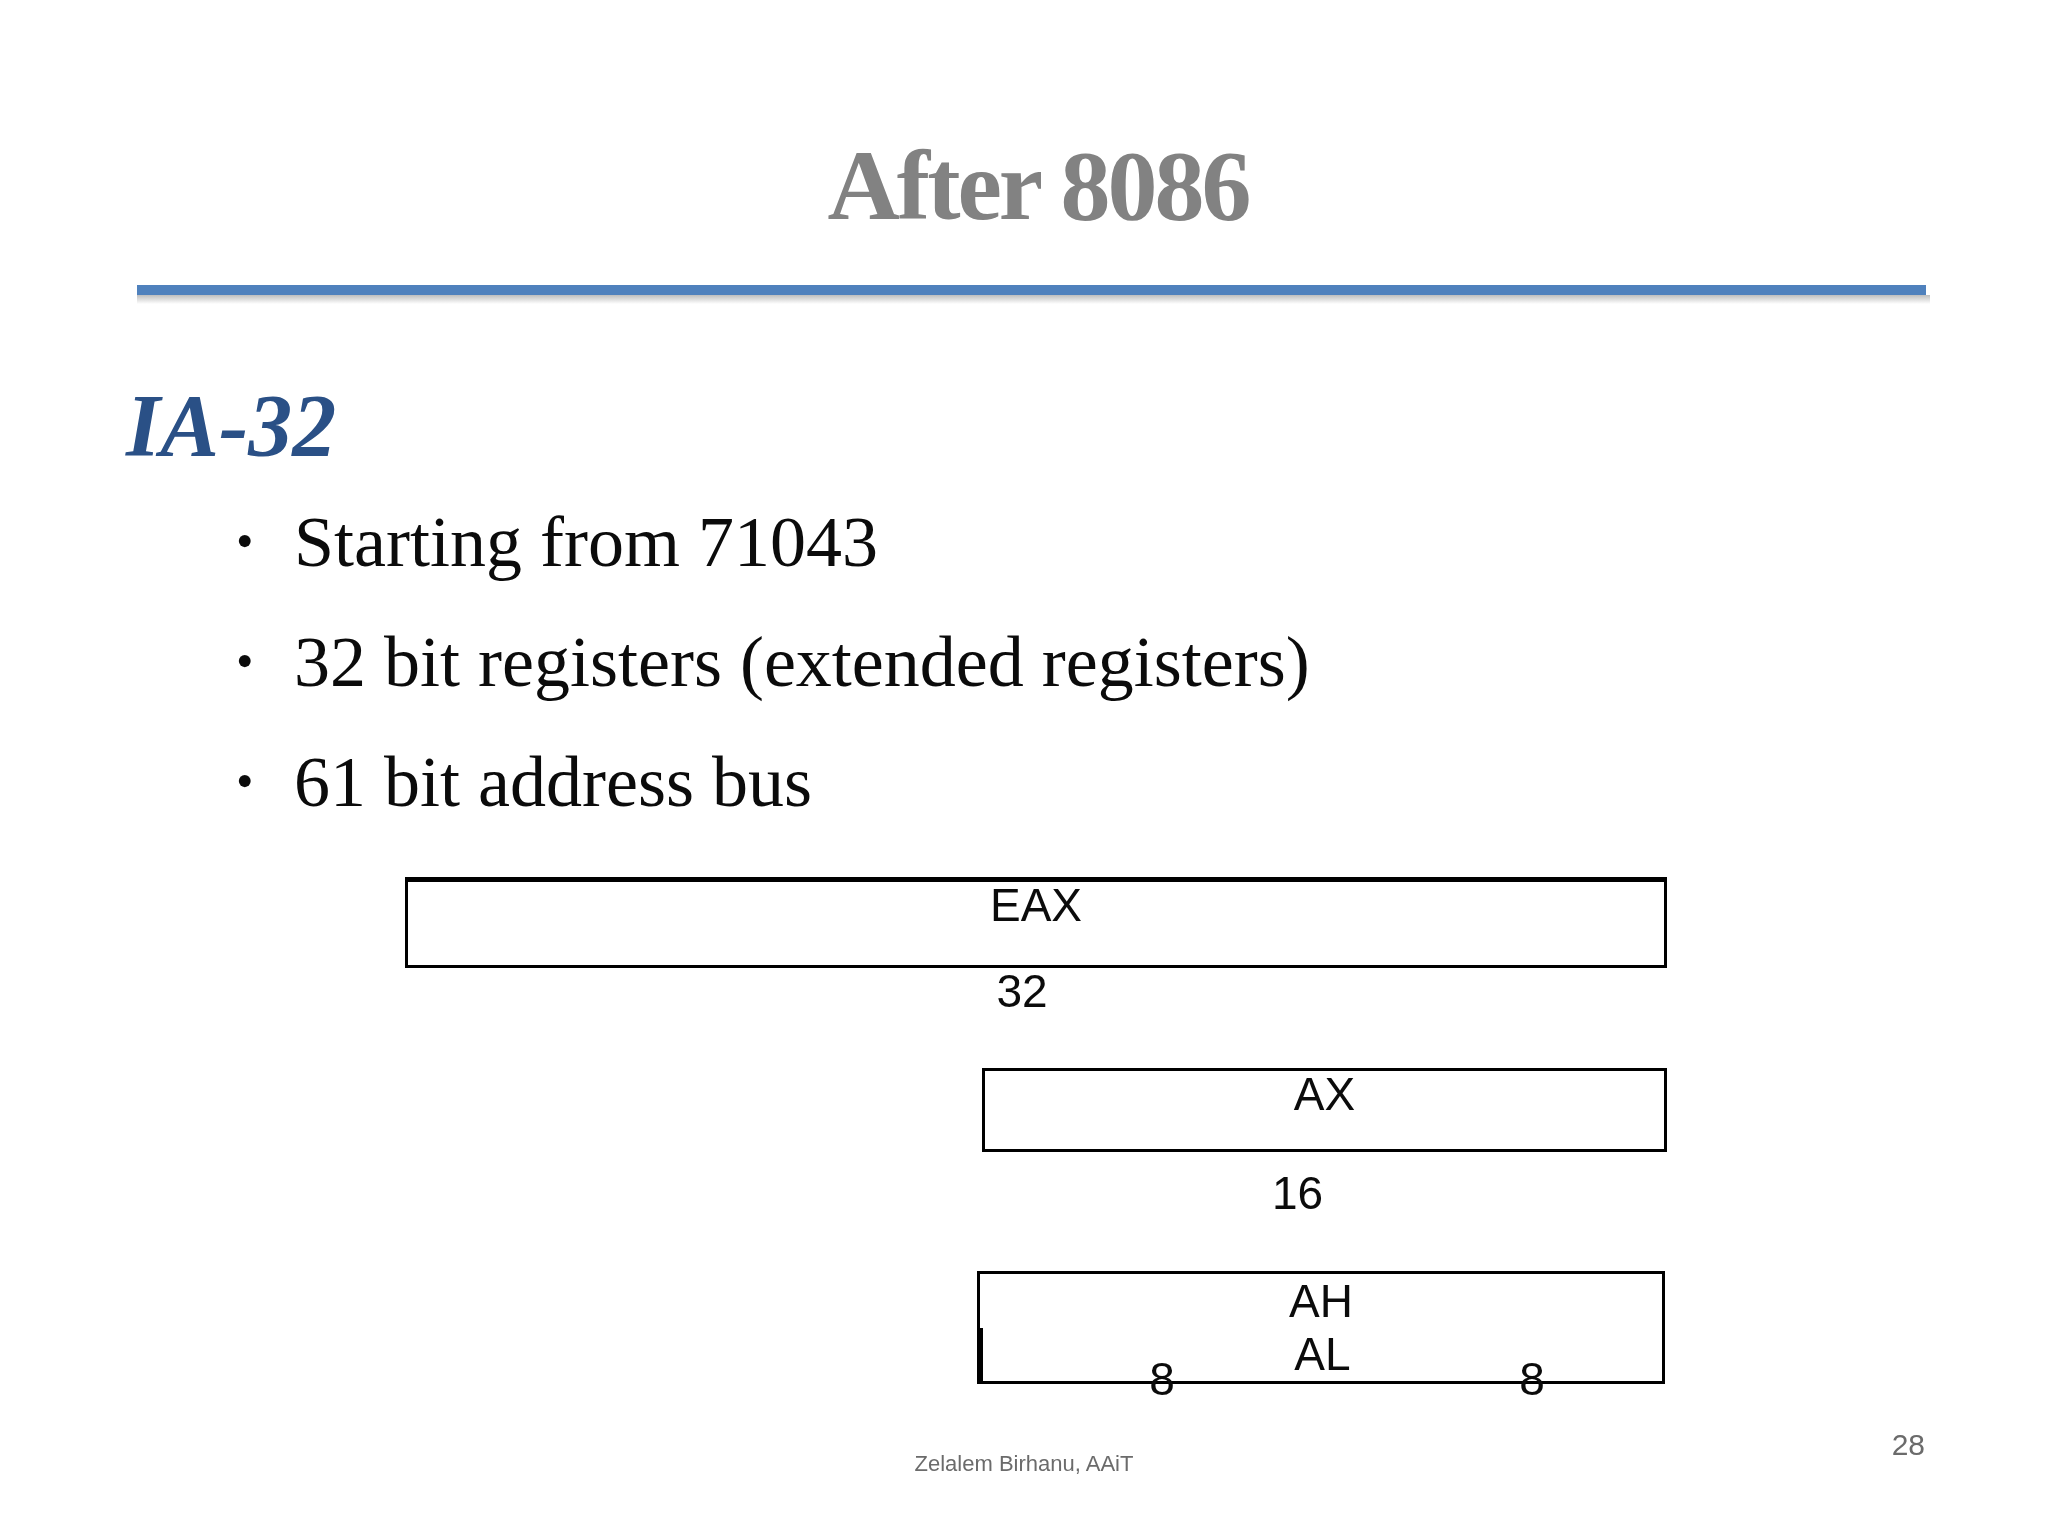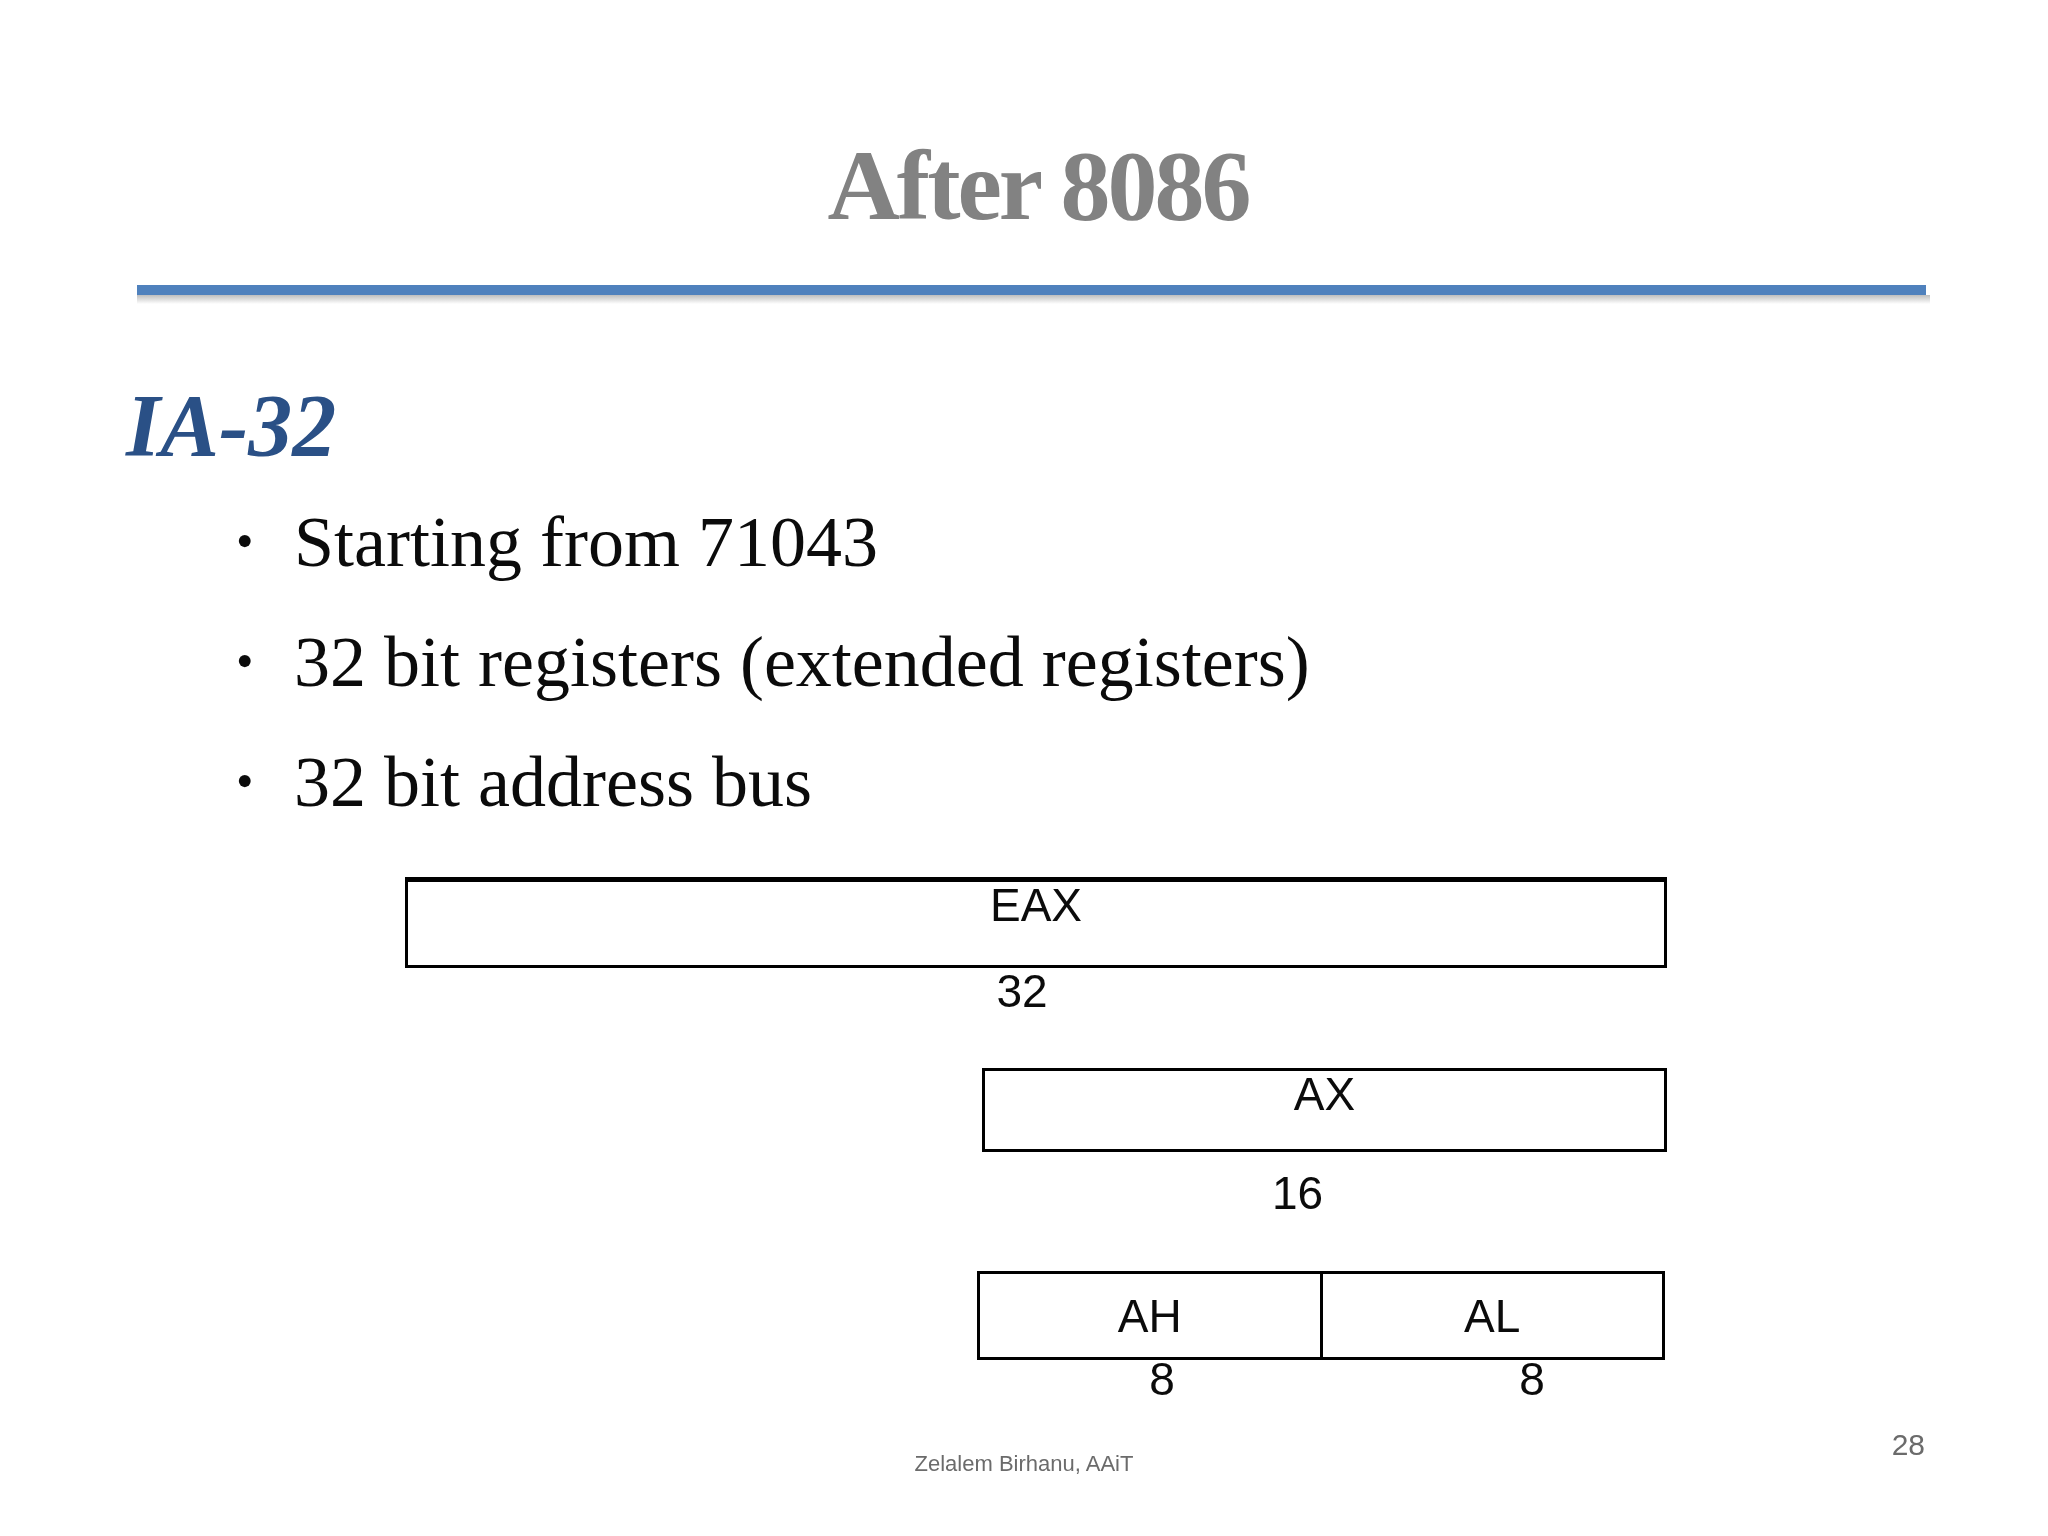--- a/index.html
+++ b/index.html
@@ -71,21 +71,21 @@
     background:#ffffff;
     display:flex;justify-content:center;
     font-family:"Liberation Sans", sans-serif;
     font-size:46px;line-height:1;
     color:var(--text-black,#0b0b0b);
     box-sizing:border-box;
     margin-top:11px;
   }
   .box-eax{left:405px;top:866px;width:1262px;height:91px;border-top-width:5px;}
   .box-ax{left:982px;top:1057px;width:685px;height:84px;}
-  .box-ahal{left:977px;top:1260px;width:688px;height:89px;padding:0;}
+  .box-ahal{left:977px;top:1260px;width:688px;height:113px;padding:0;flex-direction:column;}
   .box-ahal .half{
     flex:1 1 50%;height:100%;
     display:flex;align-items:center;justify-content:center;
   }
   .box-ahal .half+.half{border-left:3px solid var(--box-border,#000);}
 
   .bits-label{
     position:absolute;
     font-family:"Liberation Sans", sans-serif;
     font-size:46px;line-height:1;
@@ -129,21 +129,21 @@
     <li class="bullet-item">
       <span class="bullet-dot">•</span>
       <span class="bullet-text">Starting from 71043</span>
     </li>
     <li class="bullet-item">
       <span class="bullet-dot">•</span>
       <span class="bullet-text">32 bit registers (extended registers)</span>
     </li>
     <li class="bullet-item">
       <span class="bullet-dot">•</span>
-      <span class="bullet-text">32 bit address bus</span>
+      <span class="bullet-text">61 bit address bus</span>
     </li>
   </ul>
 
   <div>
 
     <div class="reg-box box-eax">
       <span>EAX</span>
     </div>
     <div class="bits-label bits-eax">32</div>
 

